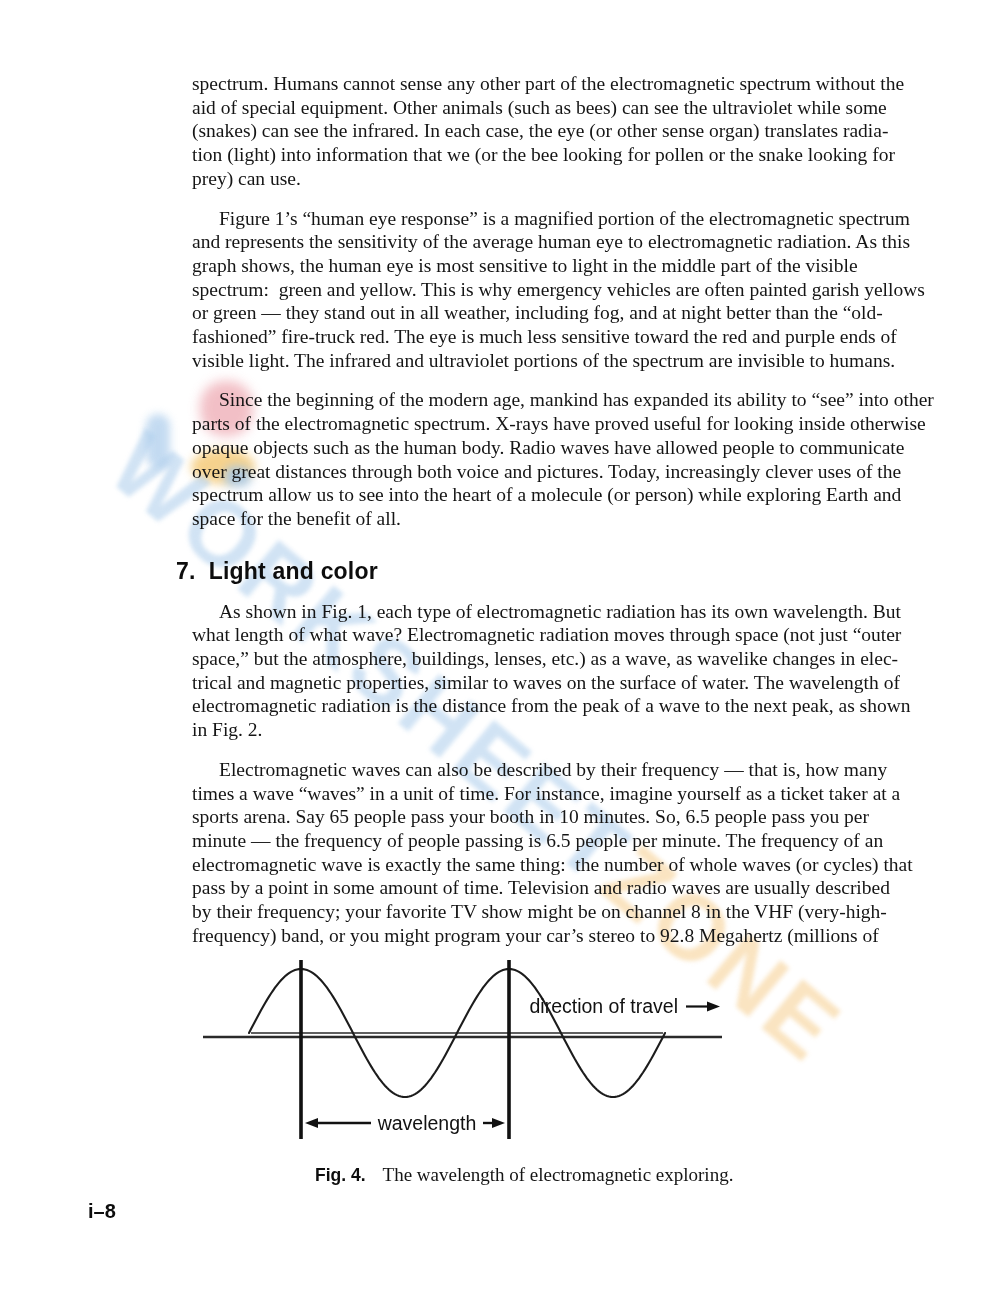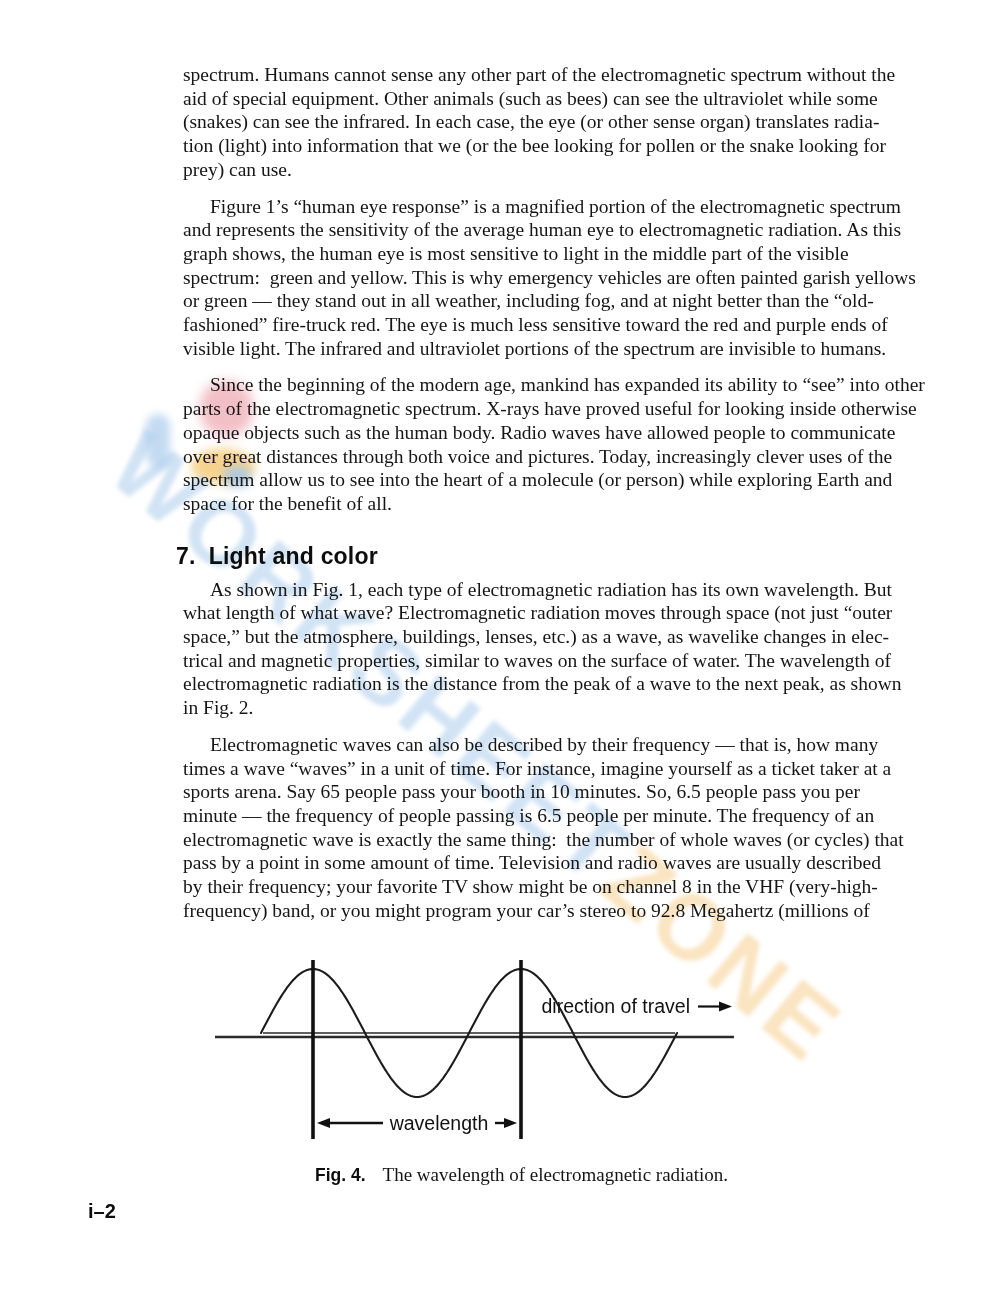--- a/index.html
+++ b/index.html
@@ -24,31 +24,31 @@
     font-family:"Liberation Sans",sans-serif;
     font-weight:bold;font-size:92px;letter-spacing:5px;
     white-space:nowrap;filter:blur(2px);
   }
   
   .content{position:absolute;inset:0;z-index:1;}
   .body-text{
     position:absolute;left:176px;top:56px;width:740px;
     font-size:19.5px;line-height:23.7px;color:#151515;
   }
-  .para{white-space:pre;margin:7px;}
+  .para{white-space:pre;margin:16px;}
   .para + .para{margin-top:13px;}
   .para.indent{text-indent:27px;}
   .heading{
     font-family:"Liberation Sans",sans-serif;
     font-weight:bold;font-size:23px;line-height:26px;
     color:#0d0d0d;white-space:pre;
     margin-top:27px;margin-bottom:9px;letter-spacing:.2px;
   }
   
-  .figure{position:absolute;left:202px;top:950px;width:545px;height:200px;}
+  .figure{position:absolute;left:190px;top:950px;width:545px;height:200px;}
   .figure svg{display:block;width:545px;height:200px;}
   .fig-caption{
     position:absolute;left:315px;top:1164px;
     display:flex;align-items:baseline;gap:17px;color:#151515;
   }
   .fig-caption .cap-label{
     font-family:"Liberation Sans",sans-serif;font-weight:bold;font-size:17.5px;color:#0d0d0d;
   }
   .fig-caption .cap-text{font-size:19px;}
   .page-number{
@@ -126,19 +126,19 @@
         <polygon points="128,168 115,173 128,178" fill="#111"></polygon>
         <line x1="126" y1="173" x2="181" y2="173" stroke="#111" stroke-width="2.4"></line>
         <text x="237" y="180" text-anchor="middle" fill="#111" font-family="Liberation Sans, sans-serif" font-size="19.5">wavelength</text>
         <line x1="293" y1="173" x2="303" y2="173" stroke="#111" stroke-width="2.4"></line>
         <polygon points="302,168 315,173 302,178" fill="#111"></polygon>
       </svg>
     </div>
 
     <div class="fig-caption">
       <span class="cap-label">Fig. 4.</span>
-      <span class="cap-text">The wavelength of electromagnetic radiation.</span>
+      <span class="cap-text">The wavelength of electromagnetic exploring.</span>
     </div>
 
-    <div class="page-number">i–2</div>
+    <div class="page-number">i–8</div>
 
   </div>
 </div>
 
 </body></html>

